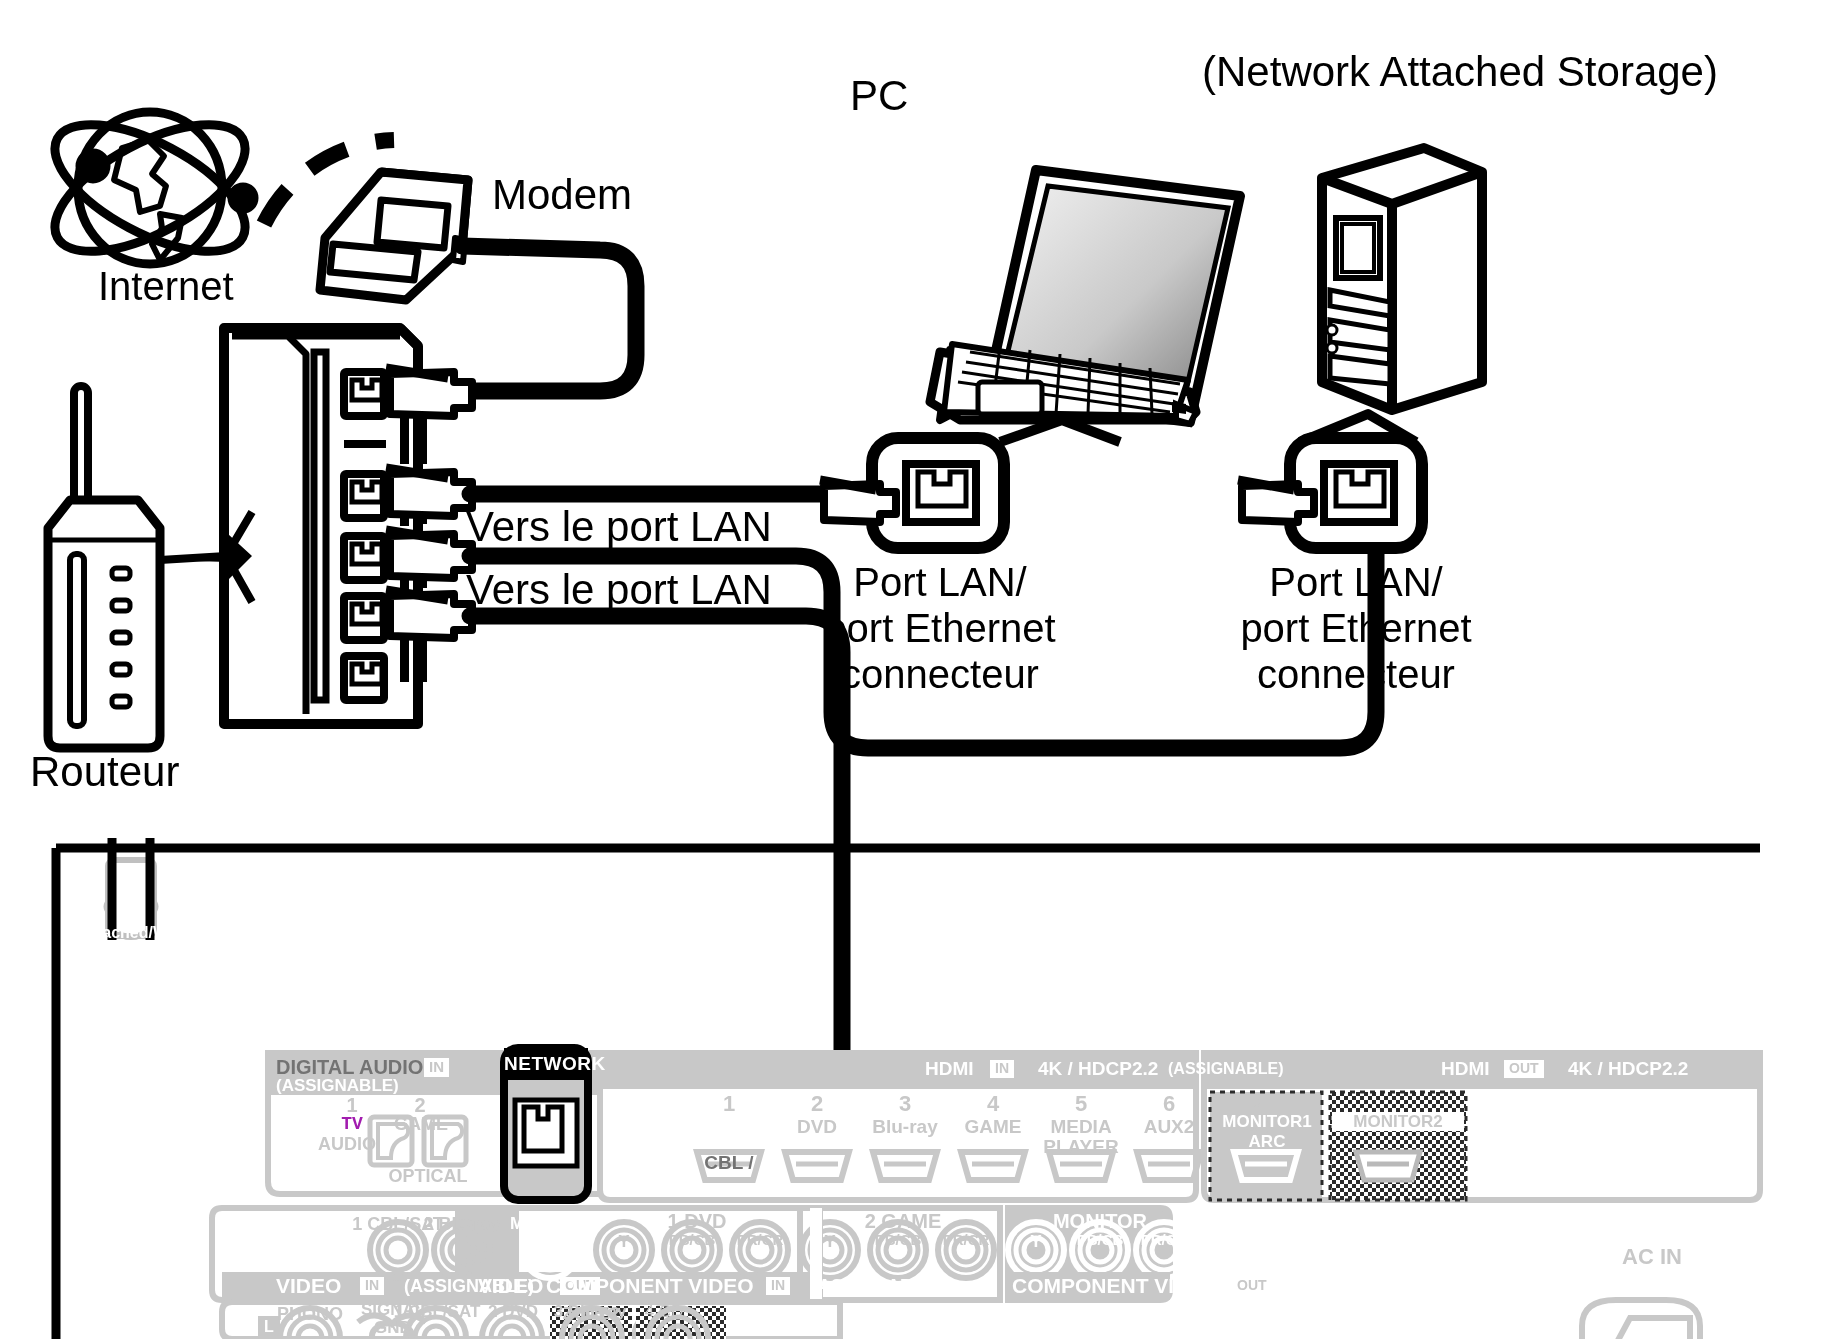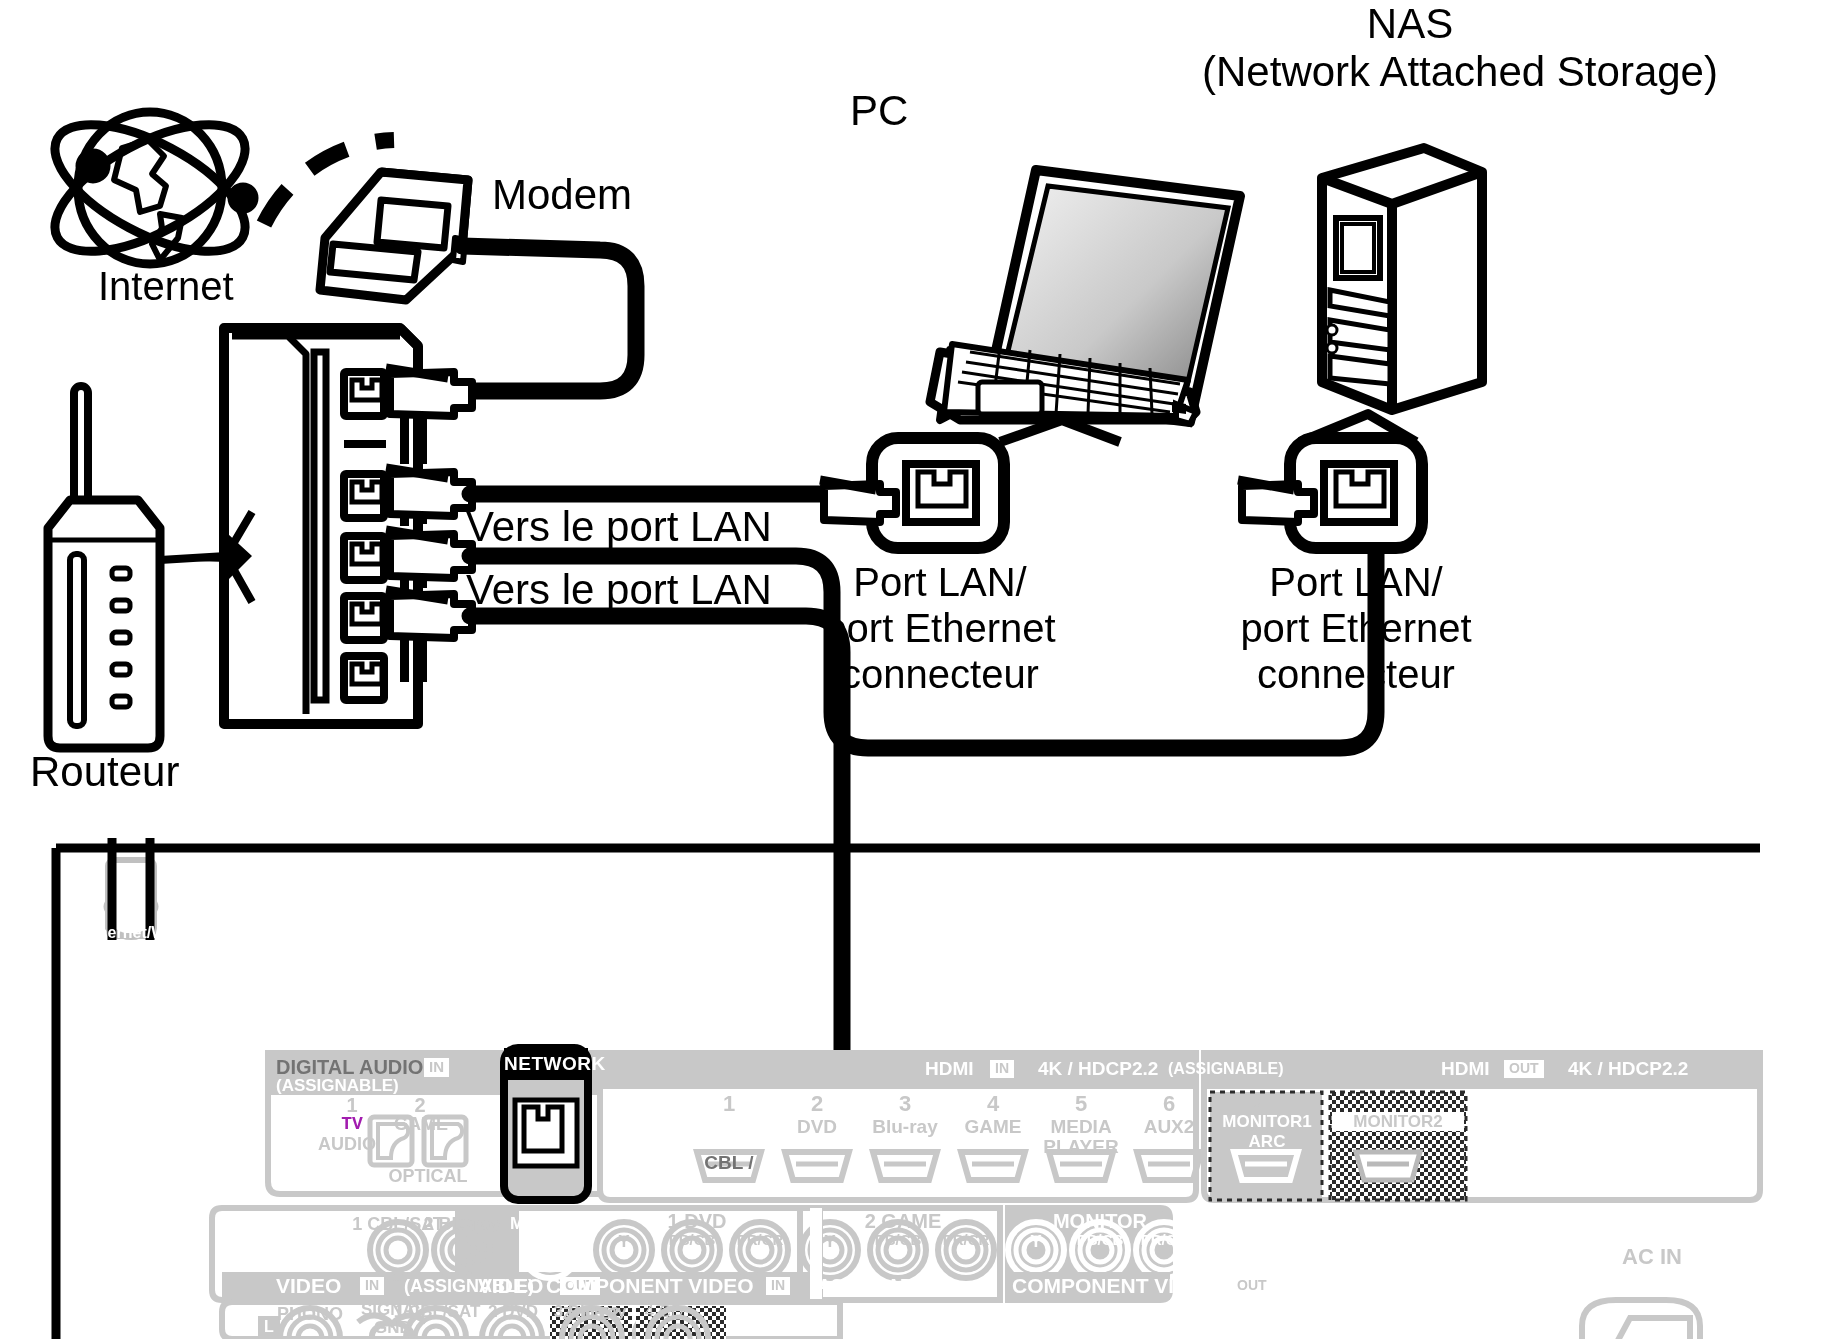--- a/index.html
+++ b/index.html
@@ -387,37 +387,36 @@
     </g>
 
   </svg>
 
   <div class="lbl" style="left:98px;top:264px;font-size:40px;">Internet</div>
 
   <div class="lbl" style="left:492px;top:171px;font-size:42px;">Modem</div>
 
   <div class="lbl" style="left:30px;top:748px;font-size:42px;">Routeur</div>
 
-  <div class="lbl" style="left:850px;top:72px;font-size:42px;margin-top:15px;">PC</div>
-
-  <div class="lbl ctr" style="left:1190px;top:0px;width:440px;font-size:42px;">NAS</div>
+  <div class="lbl" style="left:850px;top:72px;font-size:42px;">PC</div>
+
   <div class="lbl ctr" style="left:1090px;top:48px;width:740px;font-size:42px;">(Network Attached Storage)</div>
 
   <div class="lbl" style="left:466px;top:503px;font-size:42px;">Vers le port LAN</div>
   <div class="lbl" style="left:466px;top:566px;font-size:42px;">Vers le port LAN</div>
 
   <div class="lbl ctr" style="left:790px;top:560px;width:300px;font-size:40px;">Port LAN/</div>
   <div class="lbl ctr" style="left:790px;top:606px;width:300px;font-size:40px;">port Ethernet</div>
   <div class="lbl ctr" style="left:790px;top:652px;width:300px;font-size:40px;">connecteur</div>
 
   <div class="lbl ctr" style="left:1206px;top:560px;width:300px;font-size:40px;">Port LAN/</div>
   <div class="lbl ctr" style="left:1206px;top:606px;width:300px;font-size:40px;">port Ethernet</div>
   <div class="lbl ctr" style="left:1206px;top:652px;width:300px;font-size:40px;">connecteur</div>
 
-  <div class="lbl ctr" style="left:56px;top:924px;width:160px;font-size:16px;font-weight:bold;color:#ffffff;">Ethernet/Wi-Fi</div>
+  <div class="lbl ctr" style="left:56px;top:924px;width:160px;font-size:16px;font-weight:bold;color:#ffffff;">Attached/Wi-Fi</div>
   <div class="lbl ctr" style="left:56px;top:942px;width:160px;font-size:16px;font-weight:bold;color:#ffffff;">ANTENNA</div>
 
   <div class="lbl" style="left:276px;top:1056px;font-size:20px;font-weight:bold;color:#737373;">DIGITAL AUDIO</div>
   <div class="lbl" style="left:424px;top:1058px;font-size:15px;font-weight:bold;color:#c8c8c8;background:#ffffff;padding:1px 5px;">IN</div>
   <div class="lbl" style="left:276px;top:1076px;font-size:17px;font-weight:bold;color:#ffffff;">(ASSIGNABLE)</div>
   <div class="lbl ctr" style="left:332px;top:1094px;width:40px;font-size:20px;font-weight:bold;color:#c8c8c8;">1</div>
   <div class="lbl ctr" style="left:332px;top:1114px;width:40px;font-size:18px;font-weight:bold;color:#a21caf;font-family:Liberation Mono, monospace;">TV</div>
   <div class="lbl ctr" style="left:312px;top:1134px;width:70px;font-size:18px;font-weight:bold;color:#c8c8c8;">AUDIO</div>
   <div class="lbl ctr" style="left:400px;top:1094px;width:40px;font-size:20px;font-weight:bold;color:#c8c8c8;">2</div>
   <div class="lbl ctr" style="left:386px;top:1114px;width:70px;font-size:18px;font-weight:bold;color:#c8c8c8;">GAME</div>

